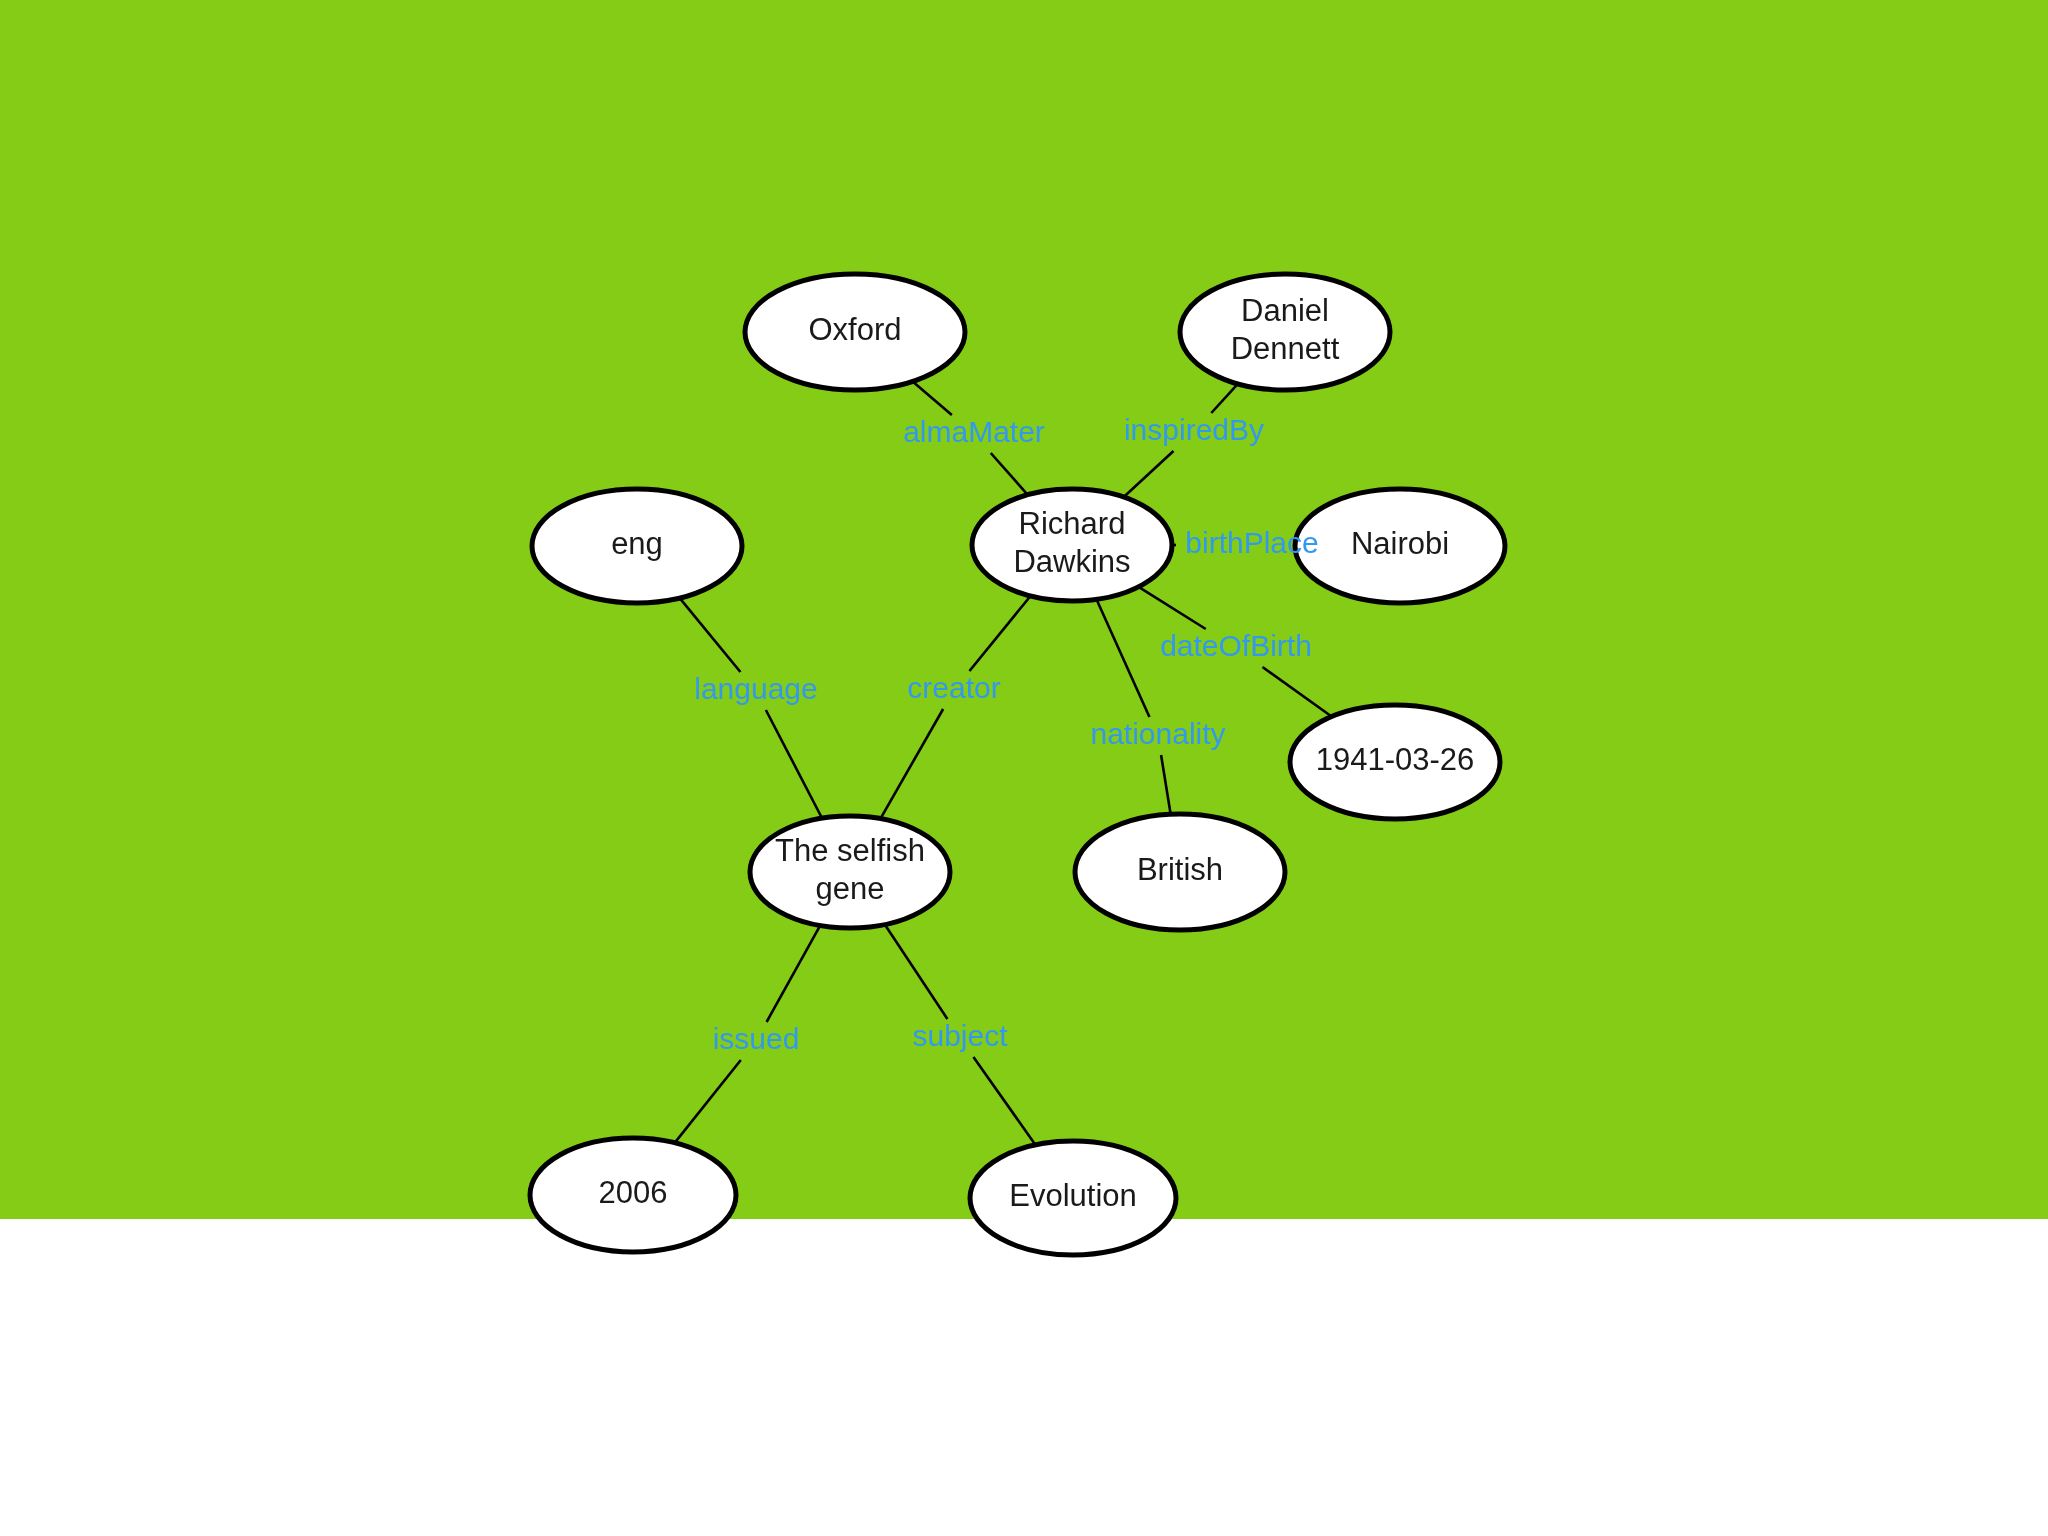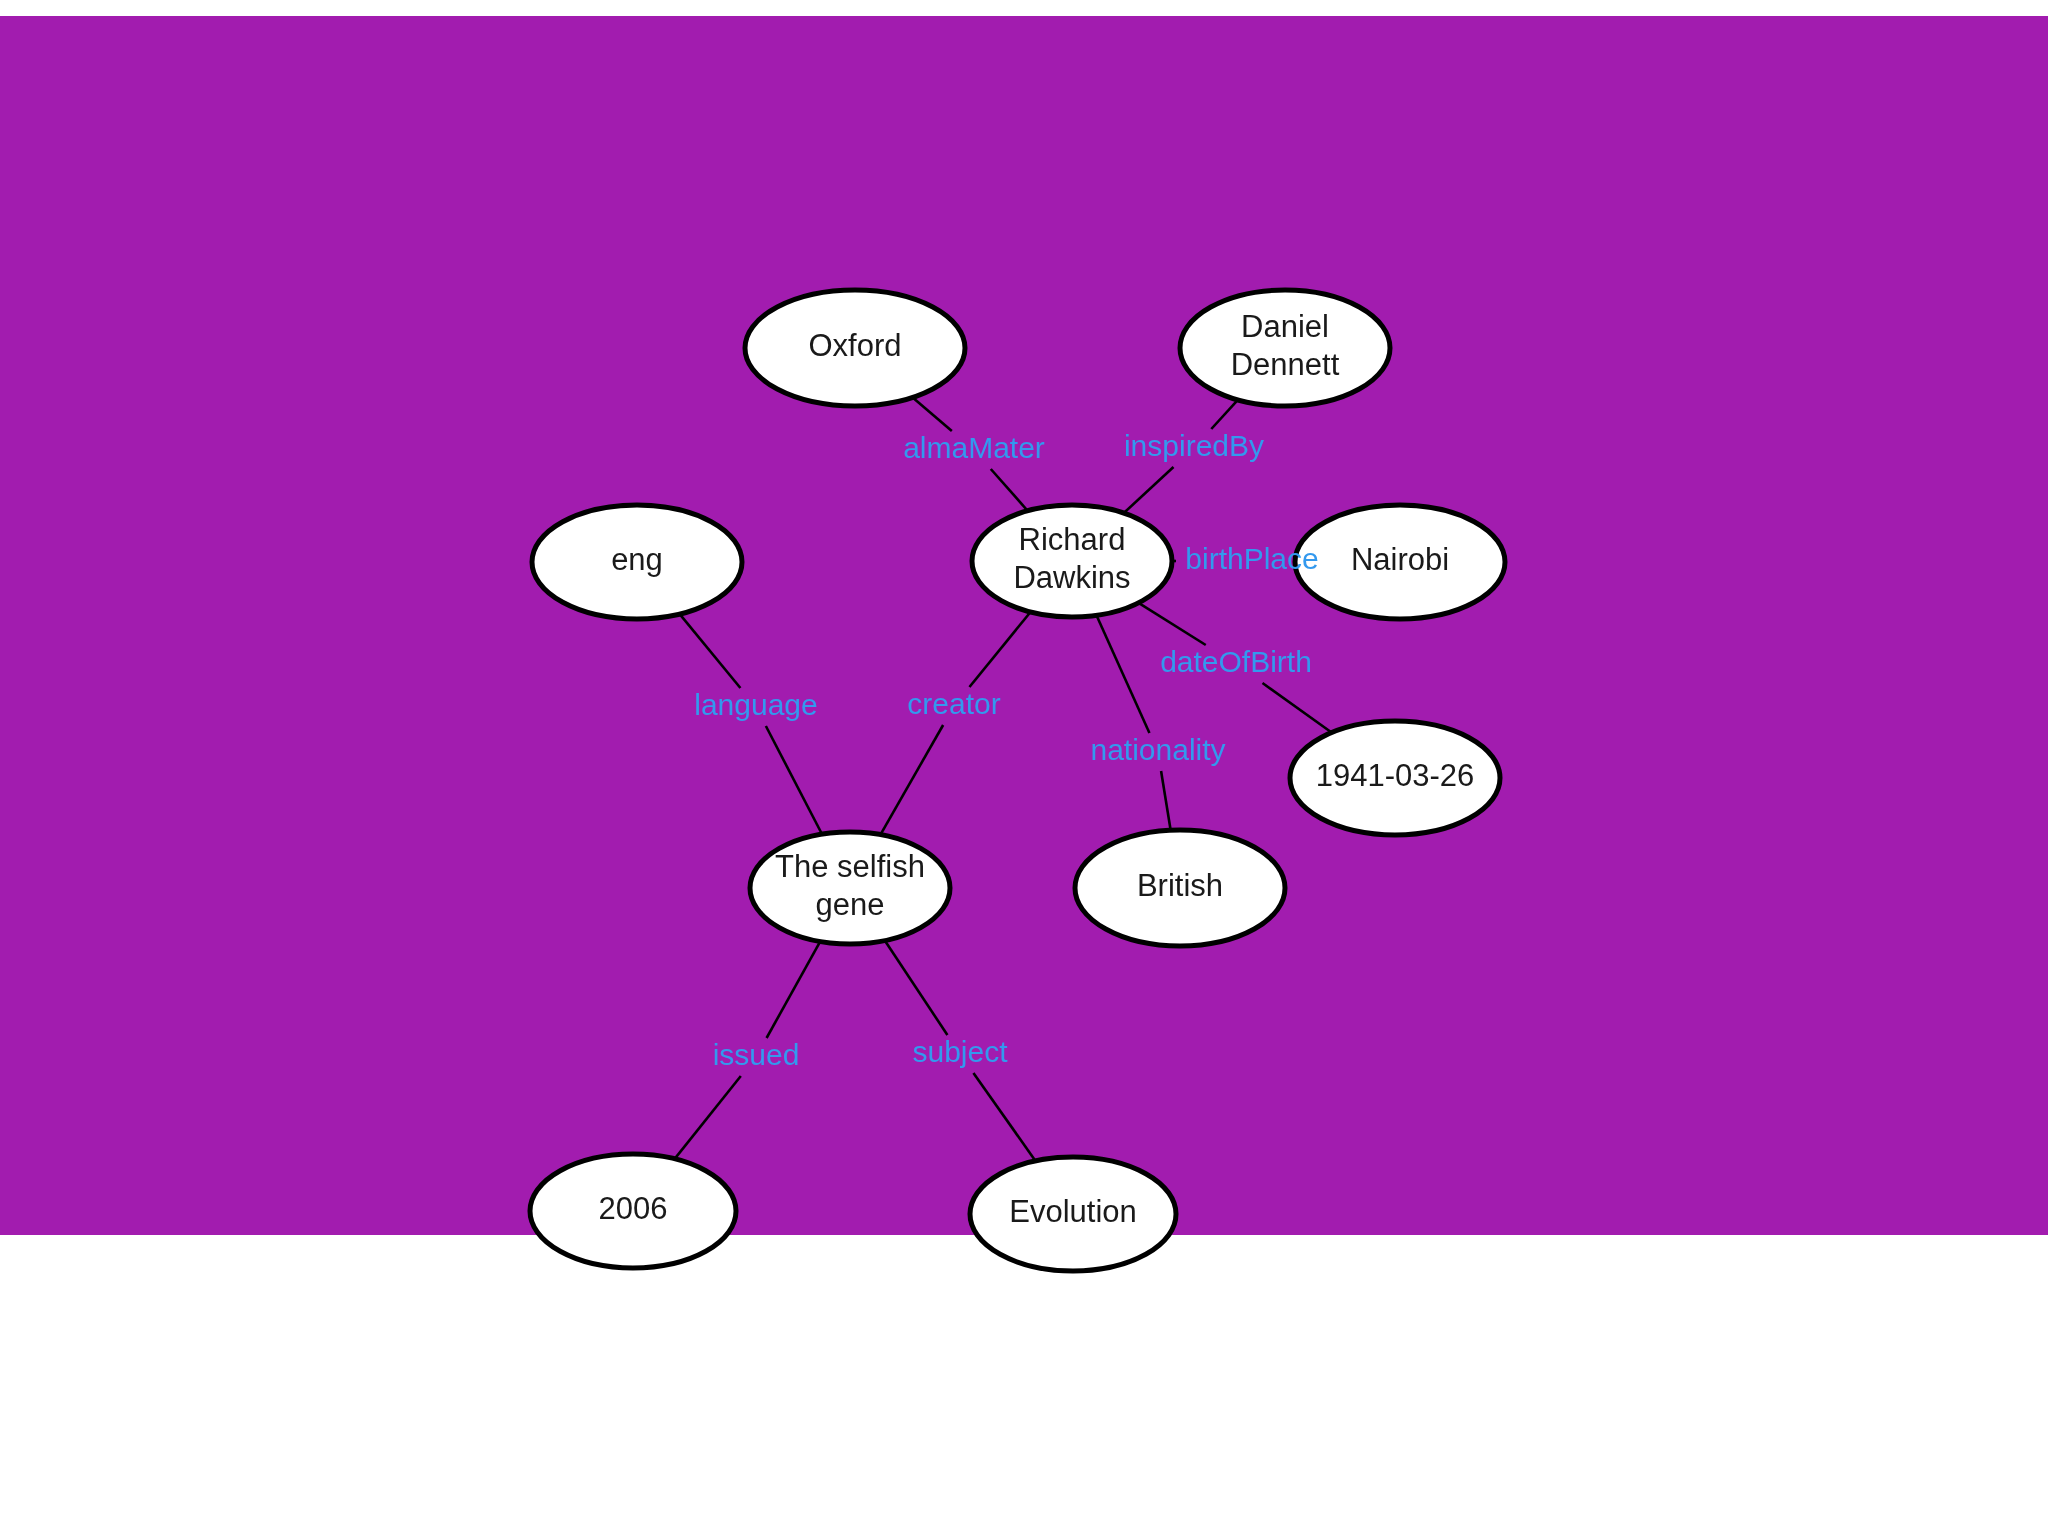--- a/index.html
+++ b/index.html
@@ -10,22 +10,21 @@
   body {
     width: 2048px;
     height: 1536px;
     font-family: "Liberation Sans", sans-serif;
     overflow: hidden;
   }
   #graph-root {
     position: relative;
     width: 2048px;
     height: 1219px;
-    background: #a21caf;
-    margin-top: 16px;
+    background: #84cc16;
   }
   svg#graph-canvas {
     position: absolute;
     top: 0;
     left: 0;
     width: 2048px;
     height: 1536px;
     display: block;
   }
   .node-ellipse {

